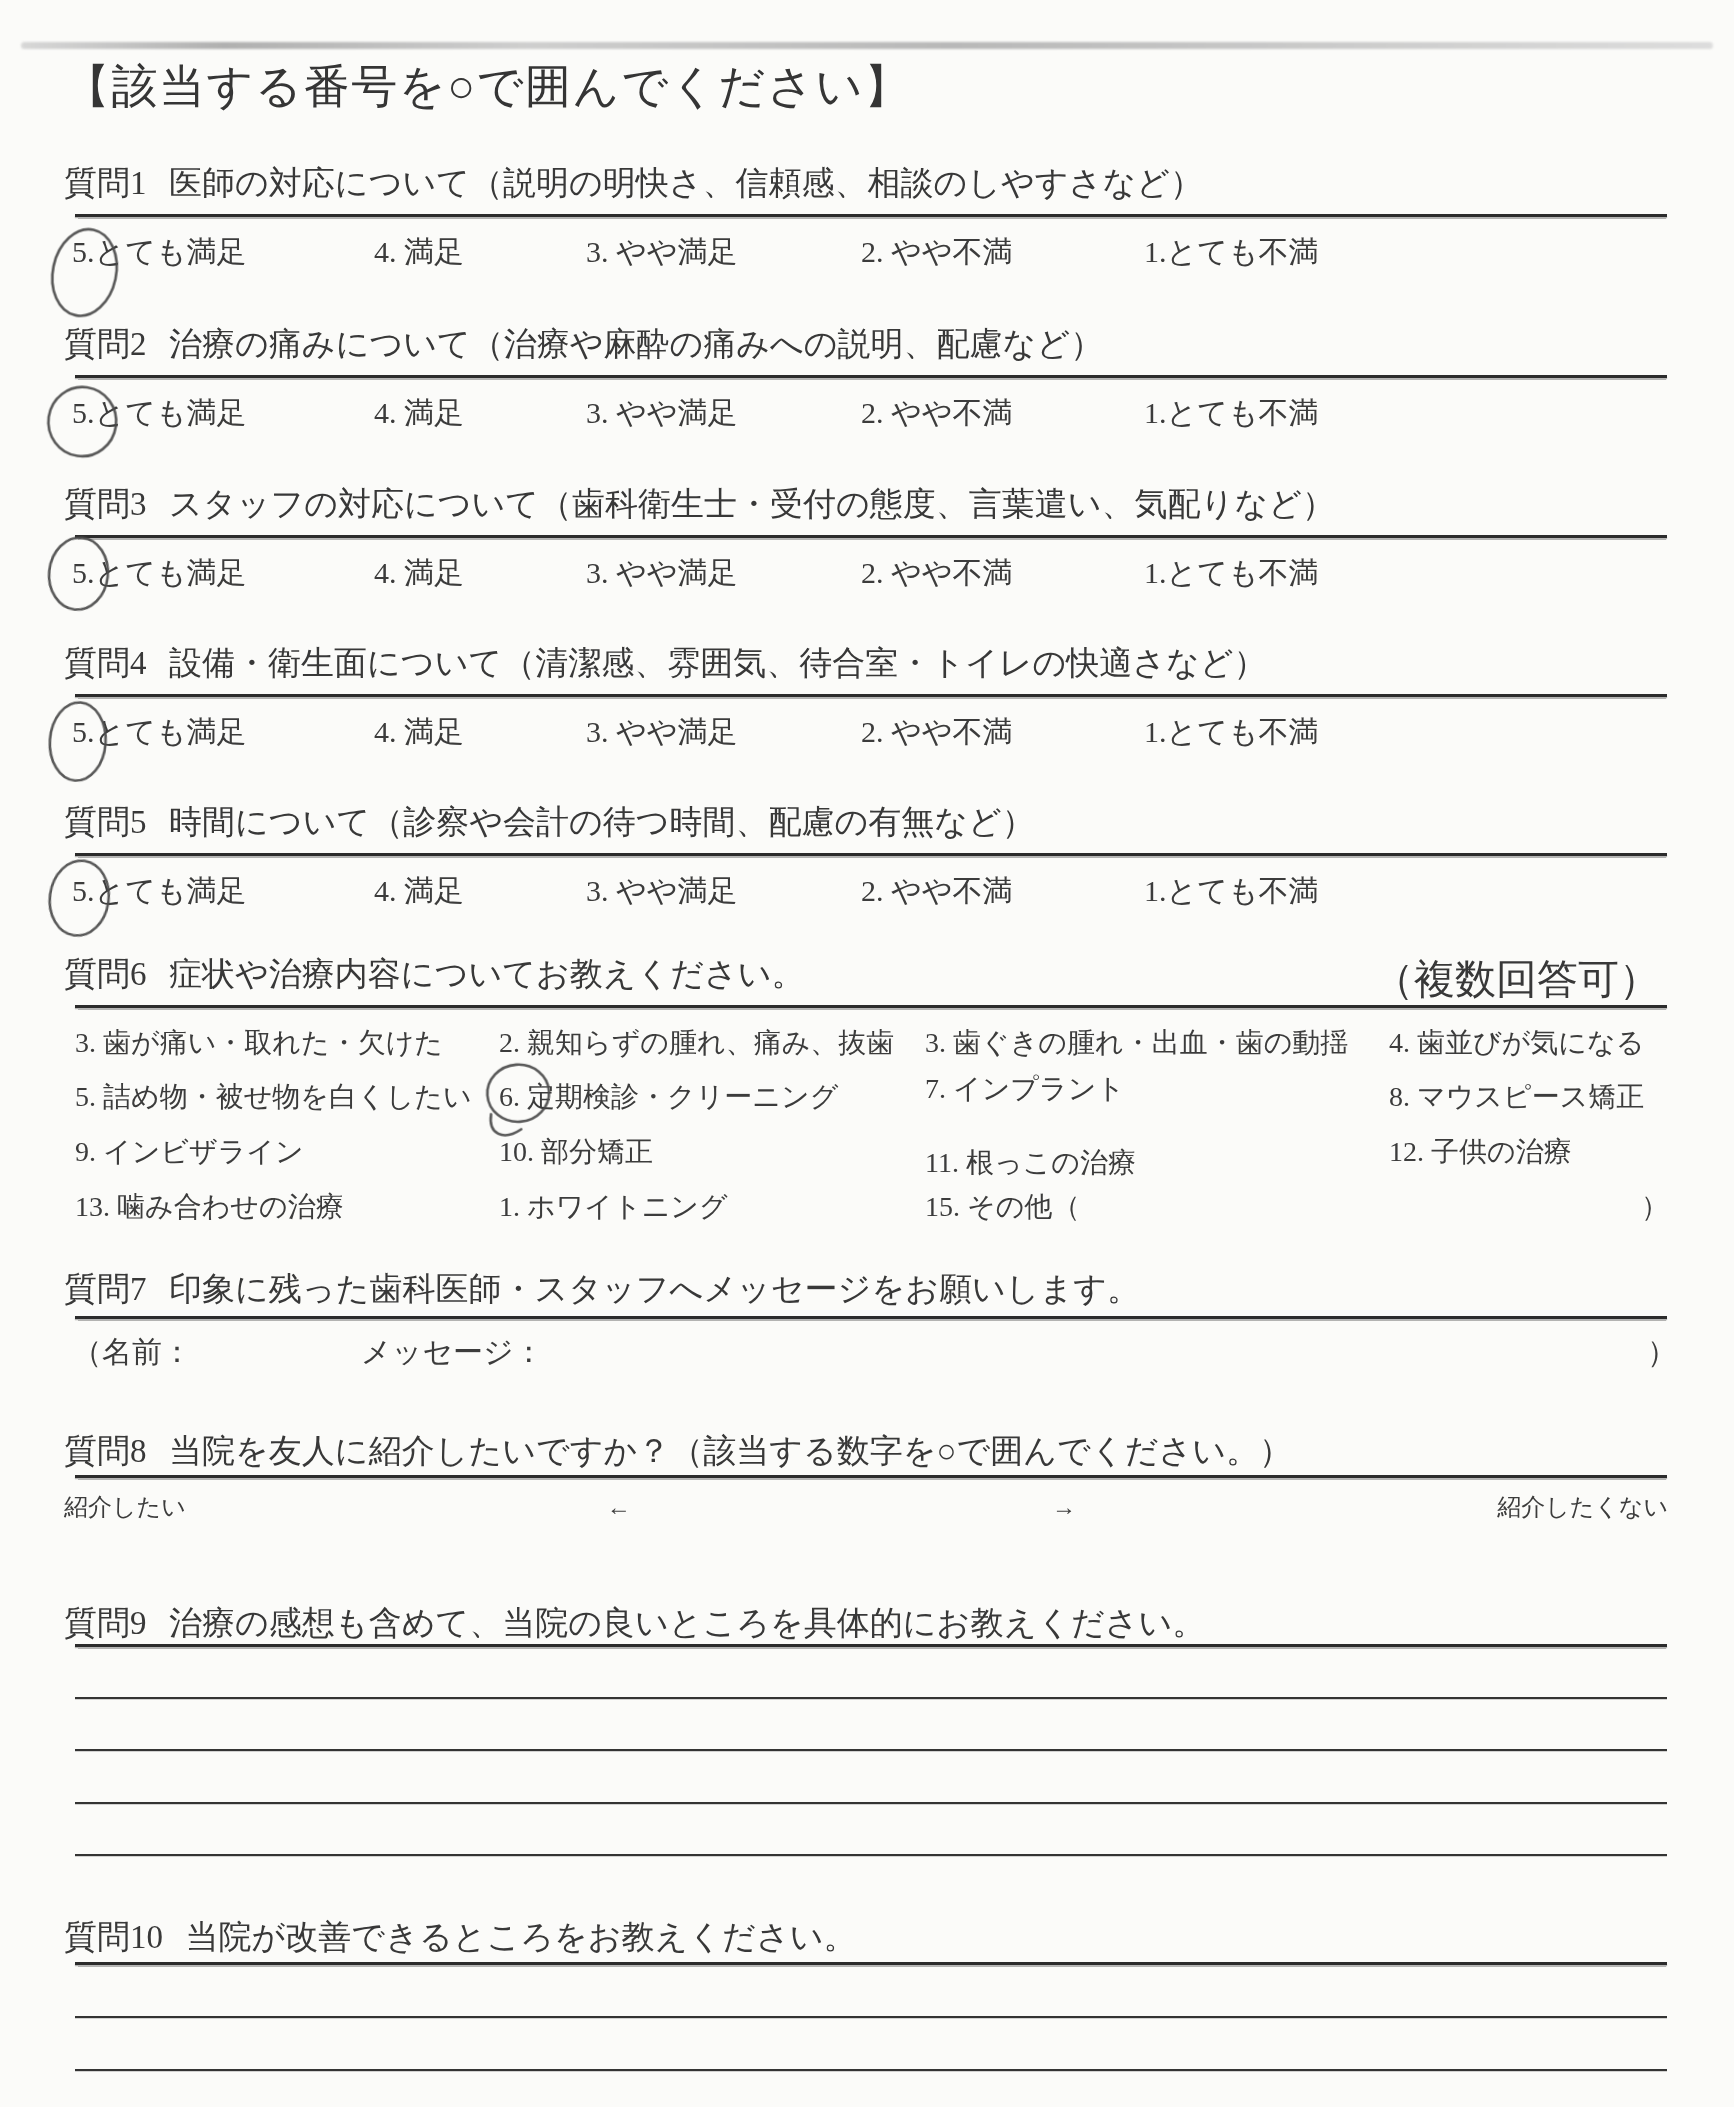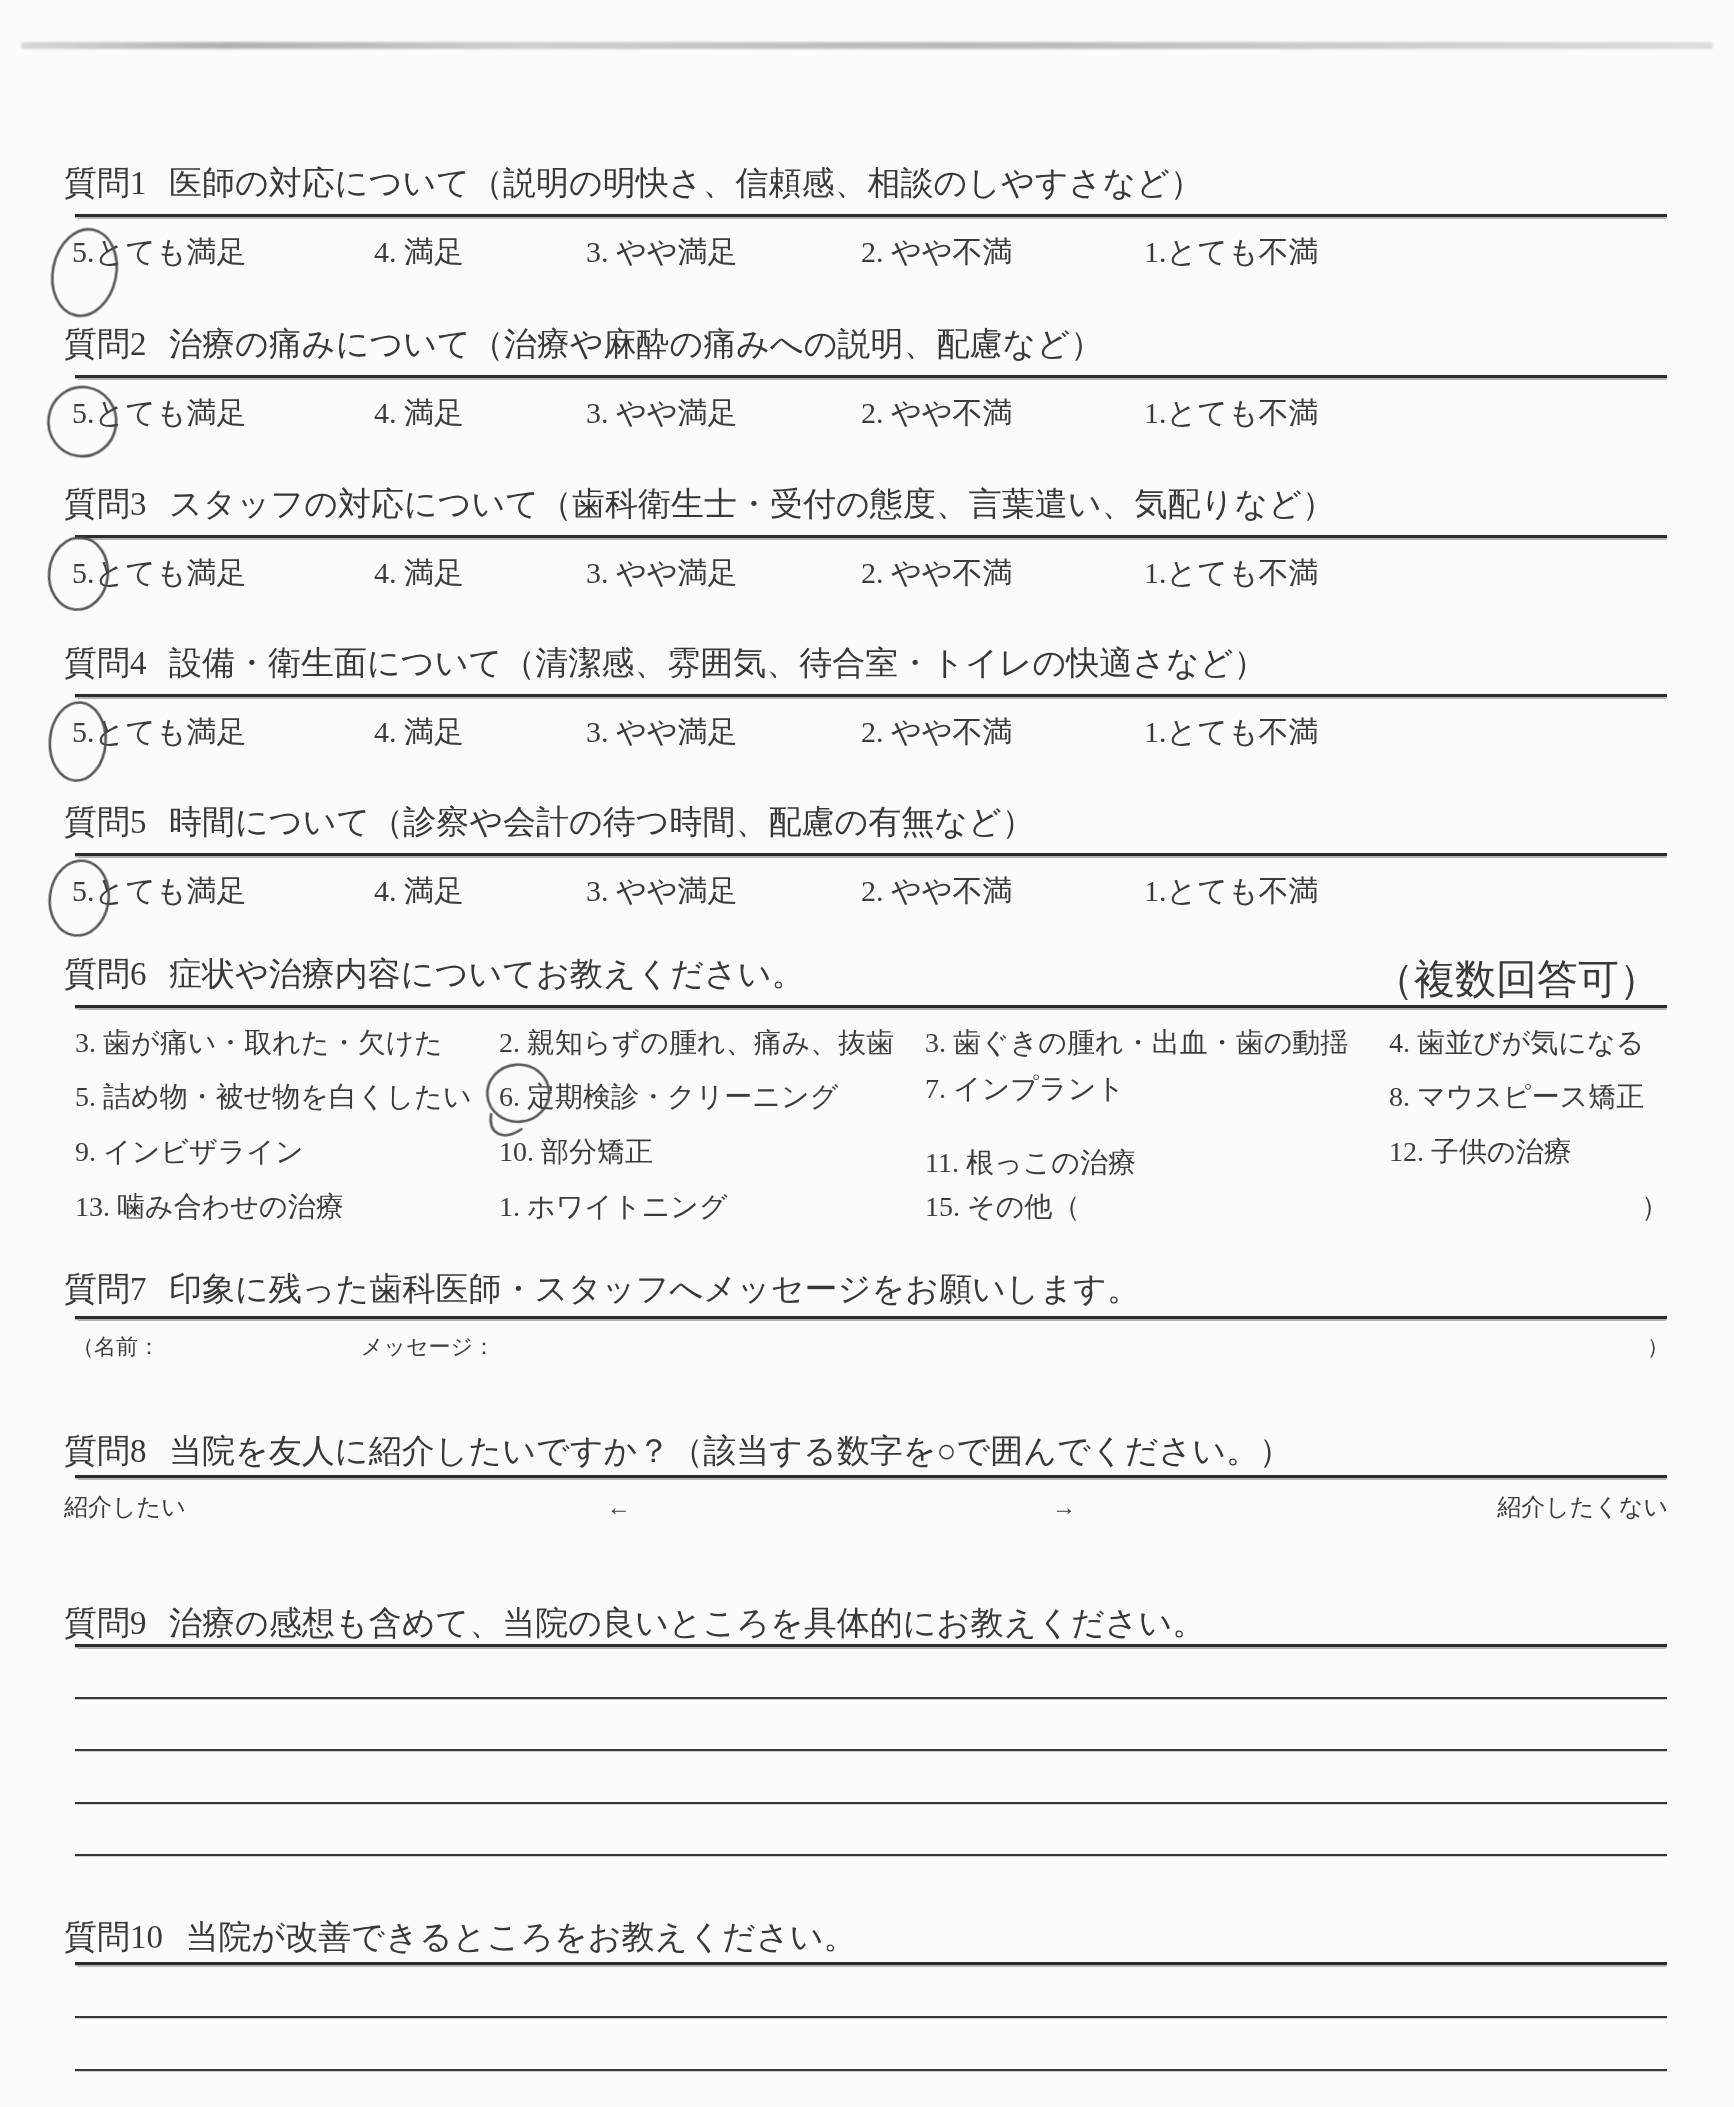--- a/index.html
+++ b/index.html
@@ -32,36 +32,37 @@
     position:absolute; left:75px; width:1592px; height:3px;
     background:#2c2c2c; box-shadow:0 1.5px 0.8px rgba(47,47,47,.35);
   }
   .wline {
     position:absolute; left:75px; width:1592px; height:2.3px;
     background:#343434; box-shadow:0 0.8px 0 rgba(52,52,52,.25);
   }
   .opt { position:absolute; font-size:30px; white-space:nowrap; color:#3c3c3c; }
   .item { position:absolute; font-size:28px; white-space:nowrap; color:#3c3c3c; }
   .note { position:absolute; right:75px; top:0; font-size:41px; white-space:nowrap; color:#383838; }
-  .inline-label { position:absolute; font-size:22px; white-space:nowrap; color:#3c3c3c; }
+  .inline-label { position:absolute; font-size:30px; white-space:nowrap; color:#3c3c3c; }
   .scale-row {
     position:absolute; left:64px; width:1604px;
     display:flex; justify-content:space-between; align-items:baseline;
     font-size:24px; color:#3c3c3c;
   }
   .scale-numbers { letter-spacing:6.8px; word-spacing:7.5px; white-space:nowrap; }
   .overlay { position:absolute; left:0; top:0; pointer-events:none; }
 </style>
 </head>
 <body>
 
 <div class="page">
 
   <div class="scan-line"></div>
 
+  <h1 class="header">【該当する番号を○で囲んでください】</h1>
 
   <section class="q" style="top:161px">
     <div class="q-head">
       <span>質問1</span><span class="qt">医師の対応について（説明の明快さ、信頼感、相談のしやすさなど）</span>
     </div>
     <div class="rule" style="top:53px"></div>
     <span class="opt" style="left:72px;top:71px">5.とても満足</span>
     <span class="opt" style="left:374px;top:71px">4. 満足</span>
     <span class="opt" style="left:586px;top:71px">3. やや満足</span>
     <span class="opt" style="left:861px;top:71px">2. やや不満</span>

